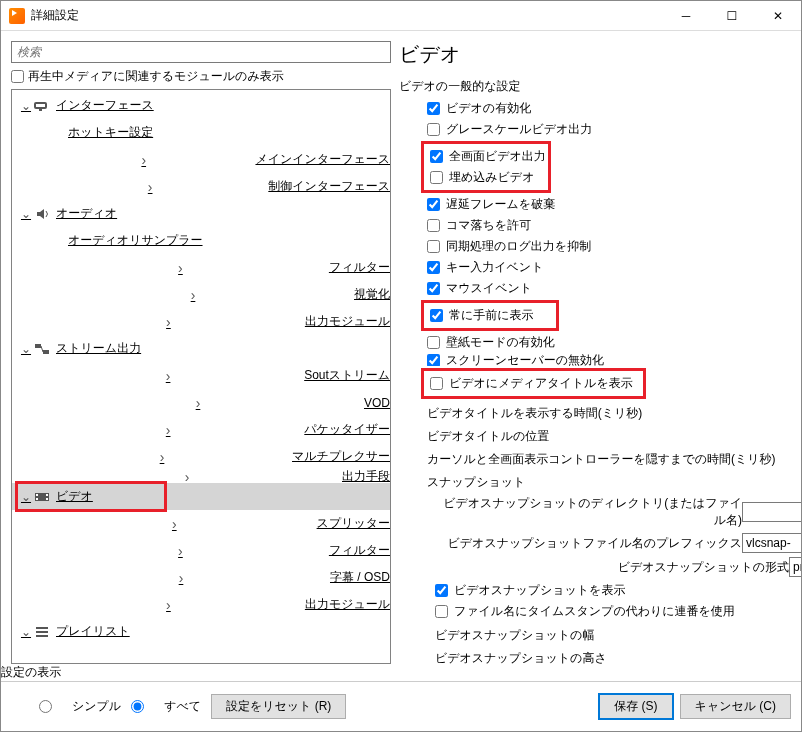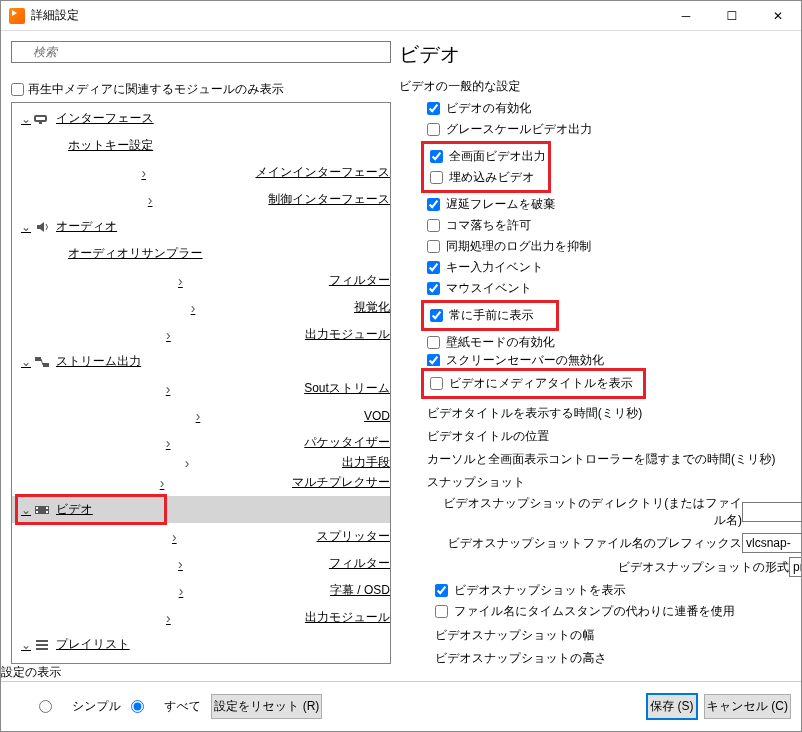--- a/index.html
+++ b/index.html
@@ -4,21 +4,21 @@
 <style>
 * { box-sizing: border-box; margin: 0; padding: 0; font-family: "Yu Gothic UI", "Meiryo", sans-serif; font-size: 12px; }
 body { background: #fff; width: 802px; height: 732px; display: flex; flex-direction: column; border: 1px solid #888; }
 .titlebar { height: 30px; display: flex; align-items: center; padding-left: 8px; border-bottom: 1px solid #ddd; }
 .titlebar .icon { width: 16px; height: 16px; background: linear-gradient(135deg, #ff8c00, #ff6000); border-radius: 2px; margin-right: 6px; position: relative; }
 .titlebar .icon::after { content: ""; position: absolute; left: 3px; top: 2px; width: 0; height: 0; border-left: 5px solid #fff; border-top: 3px solid transparent; border-bottom: 3px solid transparent; }
 .titlebar .title { flex: 1; color: #000; }
 .winbtn { width: 46px; height: 30px; display: flex; align-items: center; justify-content: center; color: #000; }
 .content { flex: 1; display: flex; overflow: hidden; padding: 10px 0 0 10px; gap: 6px; }
 .left { width: 380px; display: flex; flex-direction: column; }
-.search { border: 1px solid #7a7a7a; padding: 3px 21px; margin-bottom: 16px; }
+.search { border: 1px solid #7a7a7a; padding: 3px 5px; margin-bottom: 3px; }
 .search input { border: none; outline: none; width: 100%; color: #777; font-style: italic; }
 .chk-row { display: flex; align-items: center; gap: 4px; margin: 2px 0 4px 0; }
 .tree { flex: 1; border: 1px solid #828282; overflow-y: auto; padding: 2px 0; text-decoration: underline; }
 .tree::-webkit-scrollbar { width: 18px; }
 .tree::-webkit-scrollbar-track { background: #f0f0f0; }
 .tree::-webkit-scrollbar-thumb { background: #c0c0c0; border: 4px solid #f0f0f0; border-radius: 9px; }
 .tree-row { display: flex; align-items: center; height: 27px; padding-left: 6px; cursor: default; }
 .tree-row.selected { background: #d5d5d5; }
 .arrow { width: 16px; text-align: center; color: #555; }
 .arrow.down::before { content: "⌄"; }
@@ -45,21 +45,21 @@
 .sub-indent { margin-left: 40px; }
 .field-row { display: flex; align-items: center; margin: 4px 0 4px 38px; }
 .field-row .lbl { flex: 1; text-align: right; }
 .field-row input[type=text] { width: 75px; border: 1px solid #7a7a7a; padding: 2px 3px; }
 .hl-box { border: 3px solid #e8202a; padding: 1px 2px; display: inline-block; }
 .hl-wrap1 { margin-left: 24px; display: inline-block; }
 .hl-wrap2 { margin-left: 24px; display: inline-block; }
 .footer { height: 50px; border-top: 1px solid #ccc; display: flex; align-items: center; padding: 6px 10px 6px 38px; gap: 6px; }
 .footer-left { display: flex; align-items: center; gap: 10px; }
 .radio-group { display: flex; align-items: center; gap: 20px; }
-.btn { border: 1px solid #adadad; background: #e1e1e1; padding: 3px 2px; }
+.btn { border: 1px solid #adadad; background: #e1e1e1; padding: 3px 14px; }
 .btn.primary { border: 2px solid #0078d7; }
 .spacer { flex: 1; }
 .footer-wrap { position: relative; }
 .scroll-inner { width: 420px; }
 </style>
 </head>
 <body>
 
 <div class="titlebar">
   <span class="icon"></span>
@@ -140,27 +140,27 @@
           <span class="node-label">Soutストリーム</span>
         </div>
       <div class="tree-row indent1">
           <span class="arrow right"></span>
           <span class="node-label">VOD</span>
         </div>
       <div class="tree-row indent1">
           <span class="arrow right"></span>
           <span class="node-label">パケッタイザー</span>
         </div>
+      <div class="tree-row indent1">
+          <span class="arrow right"></span>
+          <span class="node-label">マルチプレクサー</span>
+        </div>
       <div class="tree-row indent1" style="overflow:hidden;height:13px">
           <span class="arrow right"></span>
           <span class="node-label">出力手段</span>
-        </div>
-      <div class="tree-row indent1">
-          <span class="arrow right"></span>
-          <span class="node-label">マルチプレクサー</span>
         </div>
 
       <div class="tree-row selected hl-red">
           <span class="arrow down"></span>
           <span class="node-icon"><svg viewBox="0 0 16 14">
               <rect x="1" y="3" width="14" height="8" fill="#555"></rect>
               <rect x="2" y="4" width="2" height="2" fill="#fff"></rect>
               <rect x="2" y="8" width="2" height="2" fill="#fff"></rect>
               <rect x="12" y="4" width="2" height="2" fill="#fff"></rect>
               <rect x="12" y="8" width="2" height="2" fill="#fff"></rect>

